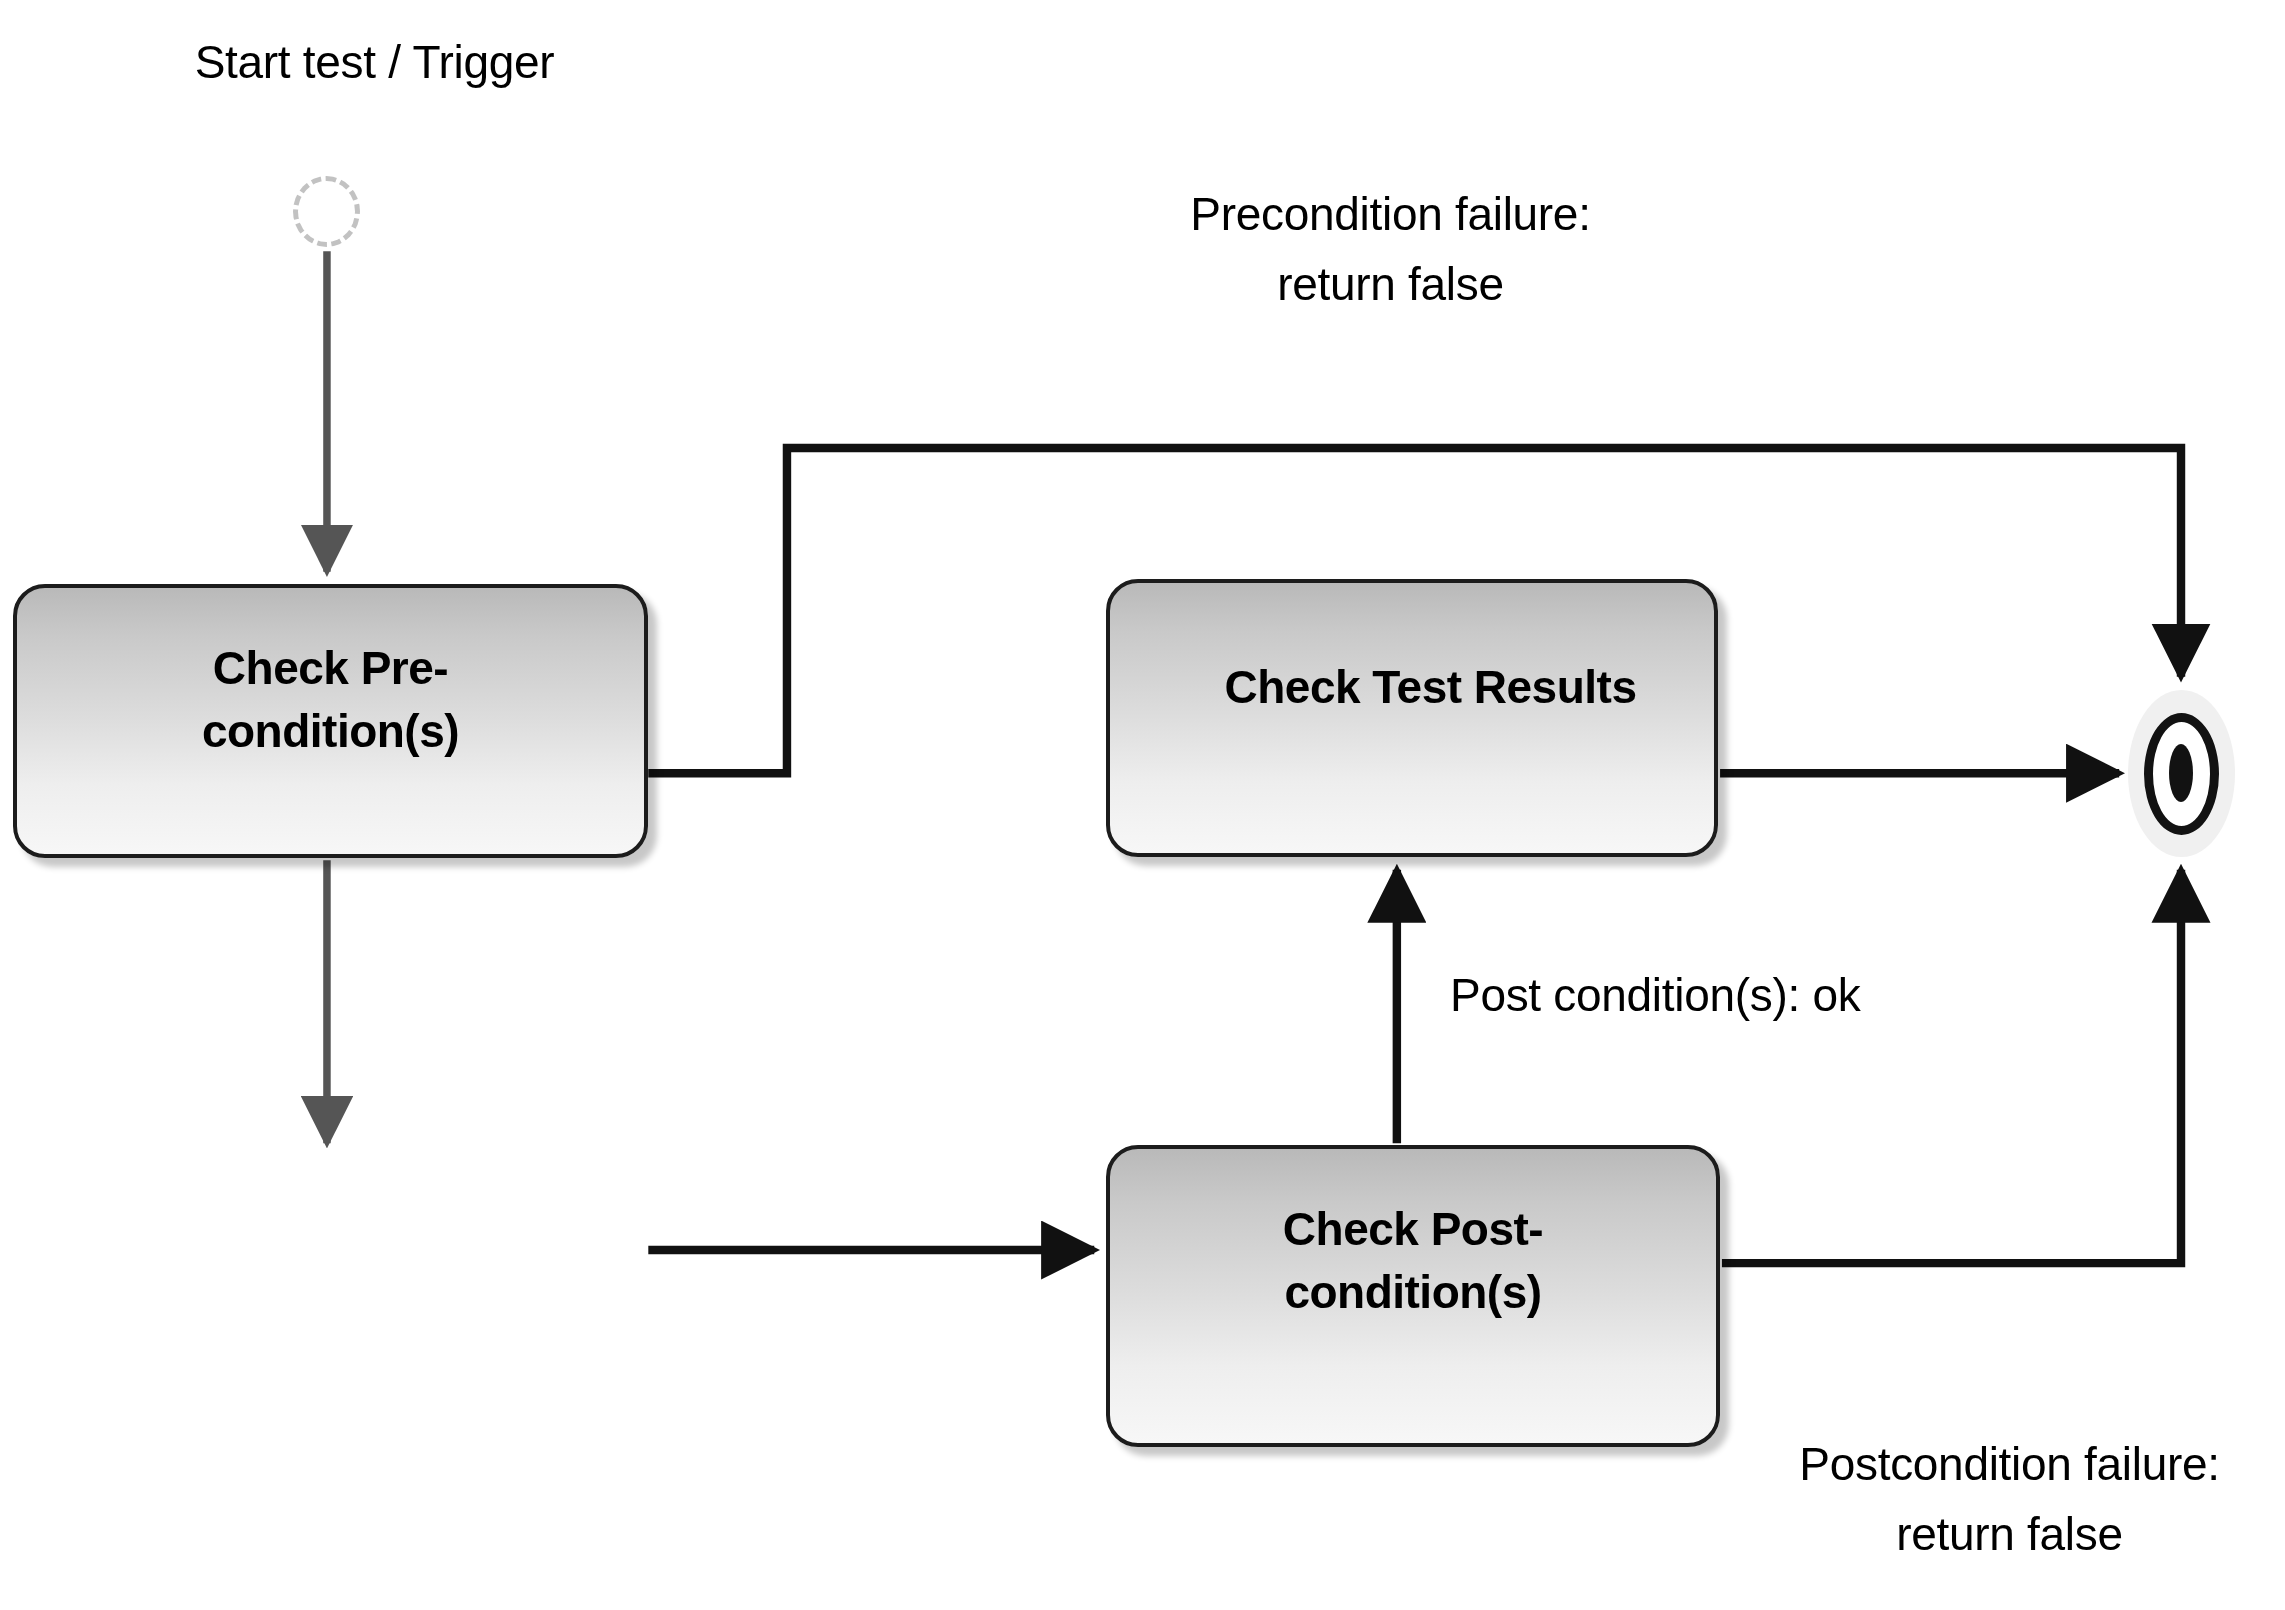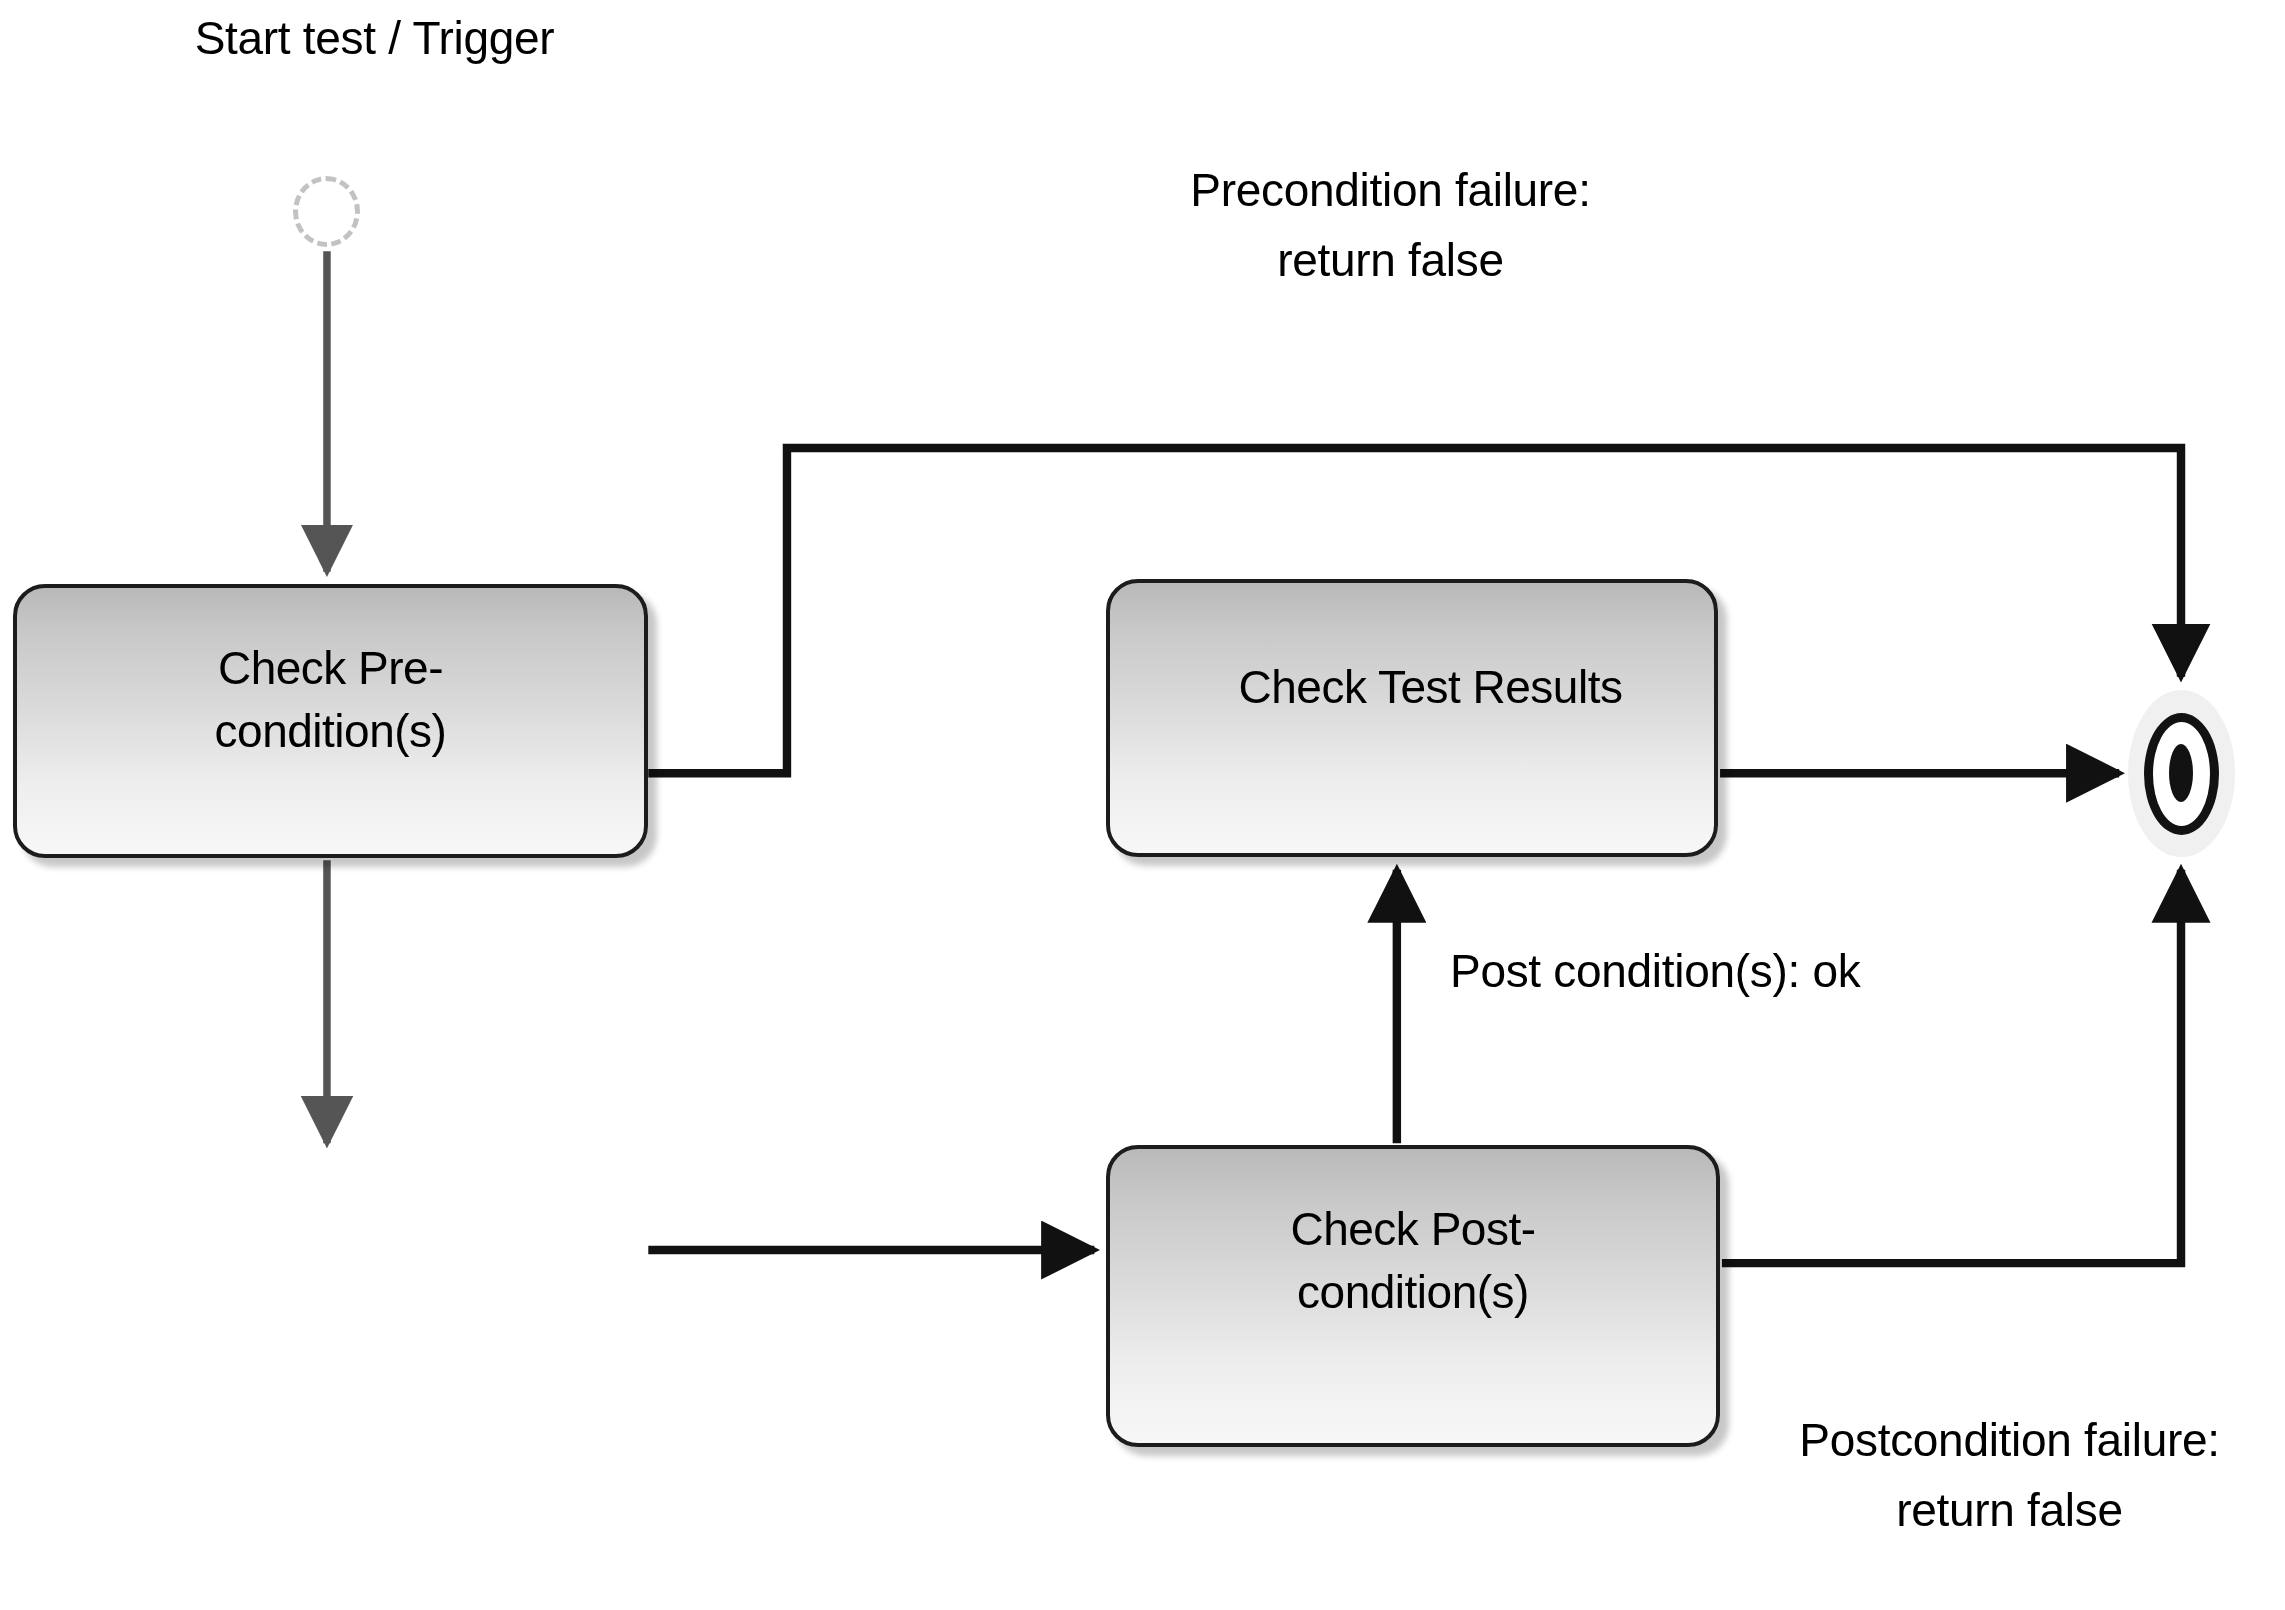--- a/index.html
+++ b/index.html
@@ -33,21 +33,21 @@
     border-radius: 32px;
     background: linear-gradient(to bottom, #b9b9b9 0%, #c9c9c9 18%, #dcdcdc 48%, #eeeeee 74%, #f7f7f7 100%);
     box-shadow: 8.4px 8.4px 6.6px rgba(0,0,0,0.22);
     display: flex;
     align-items: flex-start;
     justify-content: center;
     z-index: 3;
   }
   .node-label {
     font-family: "Liberation Sans", sans-serif;
-    font-weight: normal;
+    font-weight: bold;
     font-size: 46px;
     line-height: 1.36;
     color: #000000;
     text-align: center;
     white-space: pre-line;
     letter-spacing: -0.5px;
   }
   .node-box.two-line .node-label { padding-top: 49px; }
   .node-box.one-line .node-label { padding-top: 73px; }
 
@@ -106,20 +106,21 @@
   
   .edge-label {
     position: absolute;
     font-family: "Liberation Sans", sans-serif;
     font-size: 46px;
     line-height: 1.52;
     color: #000000;
     white-space: pre-line;
     z-index: 5;
     letter-spacing: -0.3px;
+    margin-top: 24px;
   }
   .edge-label.center { text-align: center; }
   .edge-label.left   { text-align: left; }
 
   #label-start-trigger       { left: 131px;  top: 3.7px;    width: 487px; }
   #label-precondition-failure{ left: 1044px; top: 156px;  width: 693px; text-align: center; }
   #label-precondition-ok     { left: 364px;  top: 937px; width: 525px; }
   #label-post-condition-ok   { left: 1450px; top: 937px; width: 543px; }
   #label-result-true-false   { left: 1743px; top: 583px;  width: 487px; }
   #label-postcondition-failure{left: 1733px; top: 1406px; width: 553px; }

